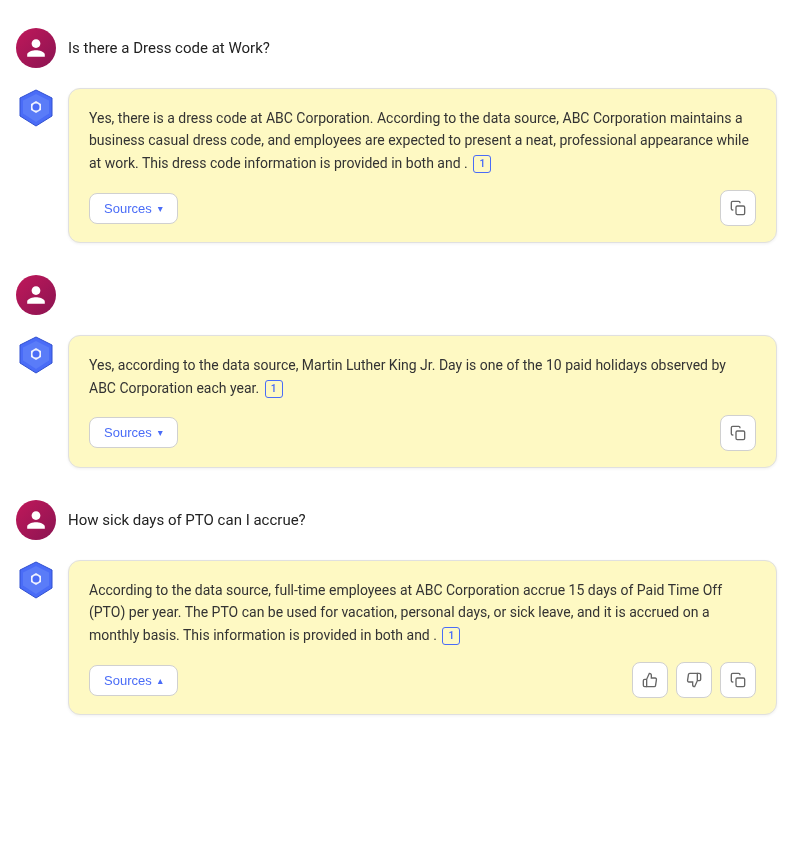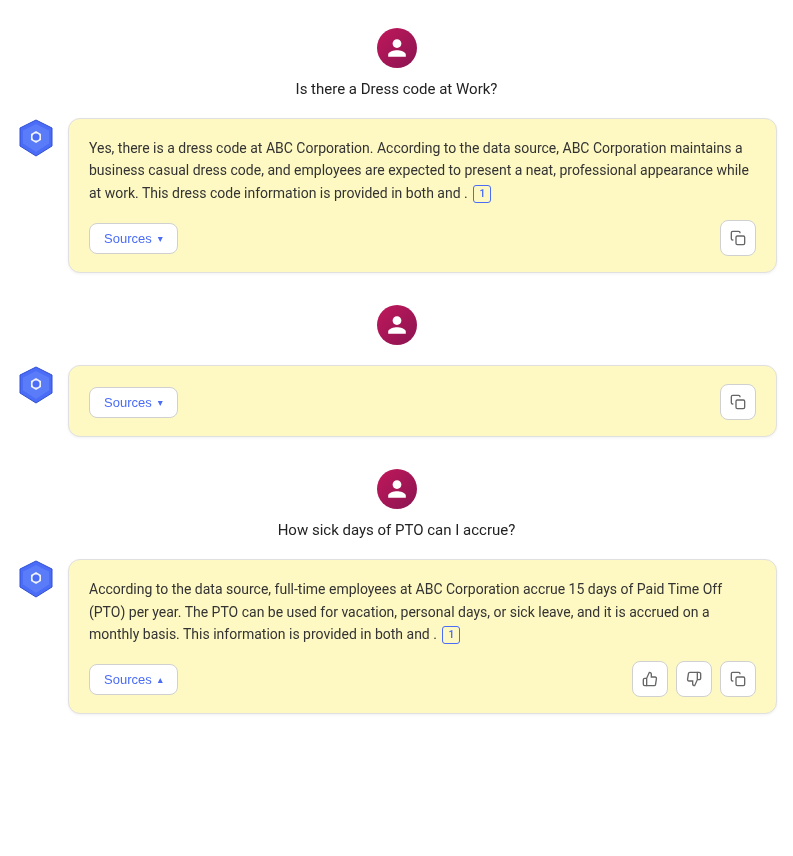--- a/index.html
+++ b/index.html
@@ -21,21 +21,20 @@
     .message-group {
       margin-bottom: 8px;
     }
 
     .user-message {
       display: flex;
       align-items: center;
       gap: 12px;
       margin-bottom: 12px;
       padding: 8px 0;
-      flex-direction: column;
     }
 
     .user-avatar {
       width: 40px;
       height: 40px;
       border-radius: 50%;
       background: linear-gradient(135deg, #c0185a, #8b1452);
       display: flex;
       align-items: center;
       justify-content: center;
@@ -213,20 +212,24 @@
     <div class="bot-message-wrapper">
       <div class="bot-avatar">
         <svg viewBox="0 0 40 40" xmlns="http://www.w3.org/2000/svg">
           <polygon points="20,2 36,10 36,28 20,38 4,28 4,10" fill="#4a6cf7" stroke="#3050d0" stroke-width="1"></polygon>
           <polygon points="20,6 33,12.5 33,25.5 20,34 7,25.5 7,12.5" fill="#6a8cf9" opacity="0.5"></polygon>
           <path d="M15 16 L20 13 L25 16 L25 22 L20 25 L15 22 Z" fill="white" opacity="0.9"></path>
           <circle cx="20" cy="19" r="3.5" fill="#4a6cf7"></circle>
         </svg>
       </div>
       <div class="bot-bubble">
+        <div class="bot-text">
+          Yes, according to the data source, Martin Luther King Jr. Day is one of the 10 paid holidays observed by ABC Corporation each year.
+          <span class="citation">1</span>
+        </div>
         <div class="bot-footer">
           <button class="sources-btn">
             <span>Sources</span>
             <span class="chevron">▾</span>
           </button>
           <div class="action-icons">
             <button class="icon-btn" title="Copy">
               <svg viewBox="0 0 24 24" fill="none" stroke="#666" stroke-width="2">
                 <rect x="9" y="9" width="13" height="13" rx="2" ry="2"></rect>
                 <path d="M5 15H4a2 2 0 01-2-2V4a2 2 0 012-2h9a2 2 0 012 2v1"></path>

